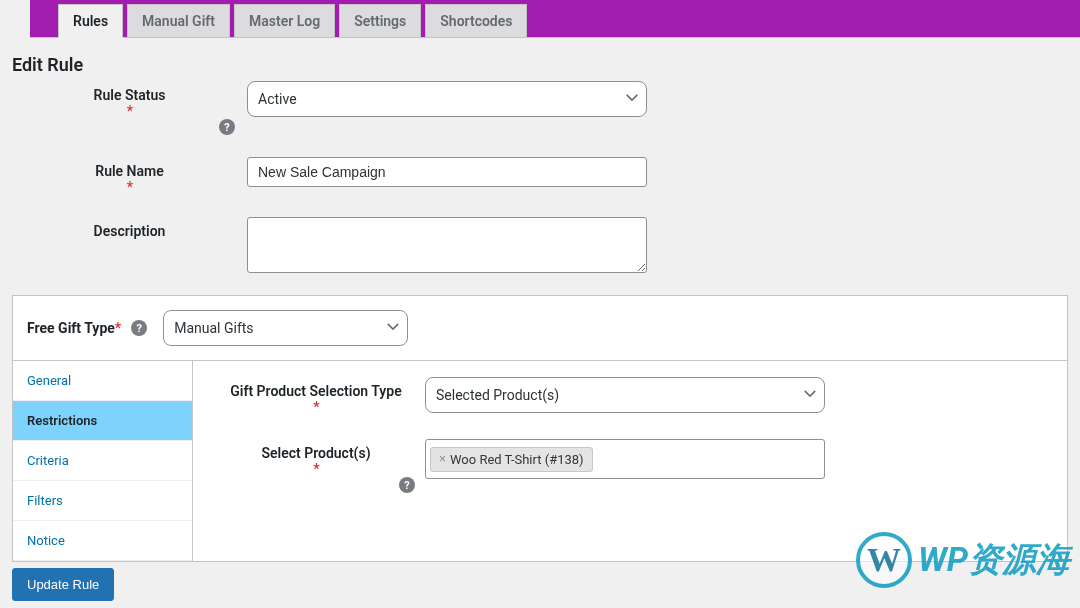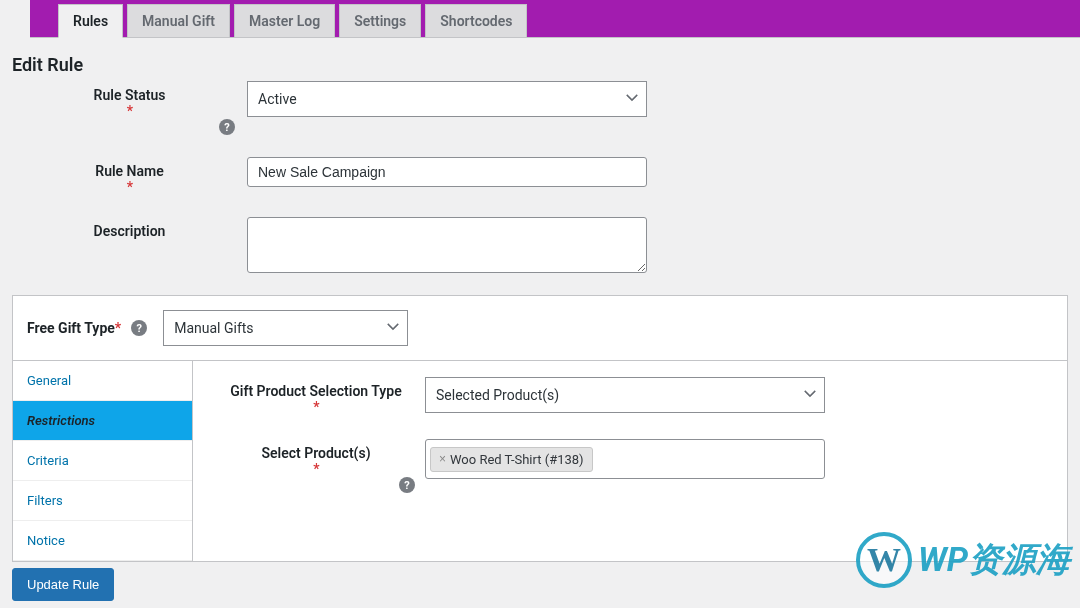--- a/index.html
+++ b/index.html
@@ -12,37 +12,37 @@
 .content { padding: 16px 12px; }
 .page-title { font-size: 18px; font-weight: 600; margin-bottom: 6px; color: #1d2327; }
 
 .form-row { display: flex; align-items: flex-start; margin-bottom: 22px; }
 .form-label { width: 235px; font-weight: 600; color: #1d2327; display: flex; align-items: center; padding-top: 6px; flex-direction: column; }
 .form-label .req { color: #d63638; margin-left: 1px; }
 .form-label .help { margin-left: auto; margin-right: 12px; }
 .help { width: 16px; height: 16px; border-radius: 50%; background: #787c82; color: #fff; font-size: 11px; font-weight: 700; display: inline-flex; align-items: center; justify-content: center; cursor: help; }
 
 .select-wrap { position: relative; width: 400px; }
-.select-input { width: 100%; height: 36px; border: 1px solid #8c8f94; border-radius: 0; background: #fff; padding: 0 28px 0 10px; font-size: 14px; color: #2c3338; display: flex; align-items: center; cursor: pointer; }
+.select-input { width: 100%; height: 36px; border: 1px solid #8c8f94; border-radius: 8px; background: #fff; padding: 0 28px 0 10px; font-size: 14px; color: #2c3338; display: flex; align-items: center; cursor: pointer; }
 .chev { position: absolute; right: 8px; top: 50%; transform: translateY(-50%); pointer-events: none; color: #646970; }
 .chev svg { width: 14px; height: 14px; }
 
 .text-input { width: 400px; height: 30px; border: 1px solid #8c8f94; border-radius: 3px; padding: 0 10px; font-size: 14px; color: #2c3338; background: #fff; }
 .textarea-input { width: 400px; height: 56px; border: 1px solid #8c8f94; border-radius: 3px; padding: 6px 10px; font-size: 14px; background: #fff; resize: both; }
 
 .panel { border: 1px solid #c3c4c7; background: #fff; margin-top: 6px; }
 .panel-head { padding: 14px 14px; border-bottom: 1px solid #c3c4c7; display: flex; align-items: center; gap: 10px; }
 .panel-head .label { font-weight: 700; color: #1d2327; }
 .panel-head .req { color: #d63638; }
 .gift-type-select { position: relative; width: 245px; margin-left: 6px; }
 
 .panel-body { display: flex; }
 .subtabs { width: 180px; border-right: 1px solid #c3c4c7; }
 .subtab { padding: 12px 14px; font-size: 13px; border-bottom: 1px solid #eee; color: #0073aa; cursor: pointer; background: #fff; }
-.subtab.active { background: #0ea5e9; color: #1d2327; font-weight: 600; font-style: italic; }
+.subtab.active { background: #7dd3fc; color: #1d2327; font-weight: 600; }
 
 .panel-form { flex: 1; padding: 16px 14px; }
 .panel-form .form-row { margin-bottom: 24px; }
 .panel-form .form-label { width: 218px; }
 .panel-form .select-wrap { width: 400px; }
 .panel-form .help-inline { margin-left: auto; margin-right: 10px; }
 
 .tagbox { width: 400px; min-height: 40px; border: 1px solid #8c8f94; border-radius: 3px; background: #fff; padding: 4px; display: flex; align-items: center; gap: 4px; }
 .tag { background: #e4e4e4; border: 1px solid #c7c7c7; border-radius: 3px; padding: 4px 8px; font-size: 13px; color: #32373c; display: inline-flex; align-items: center; gap: 4px; }
 .tag-close { color: #888; font-size: 12px; cursor: pointer; font-family: sans-serif; }

